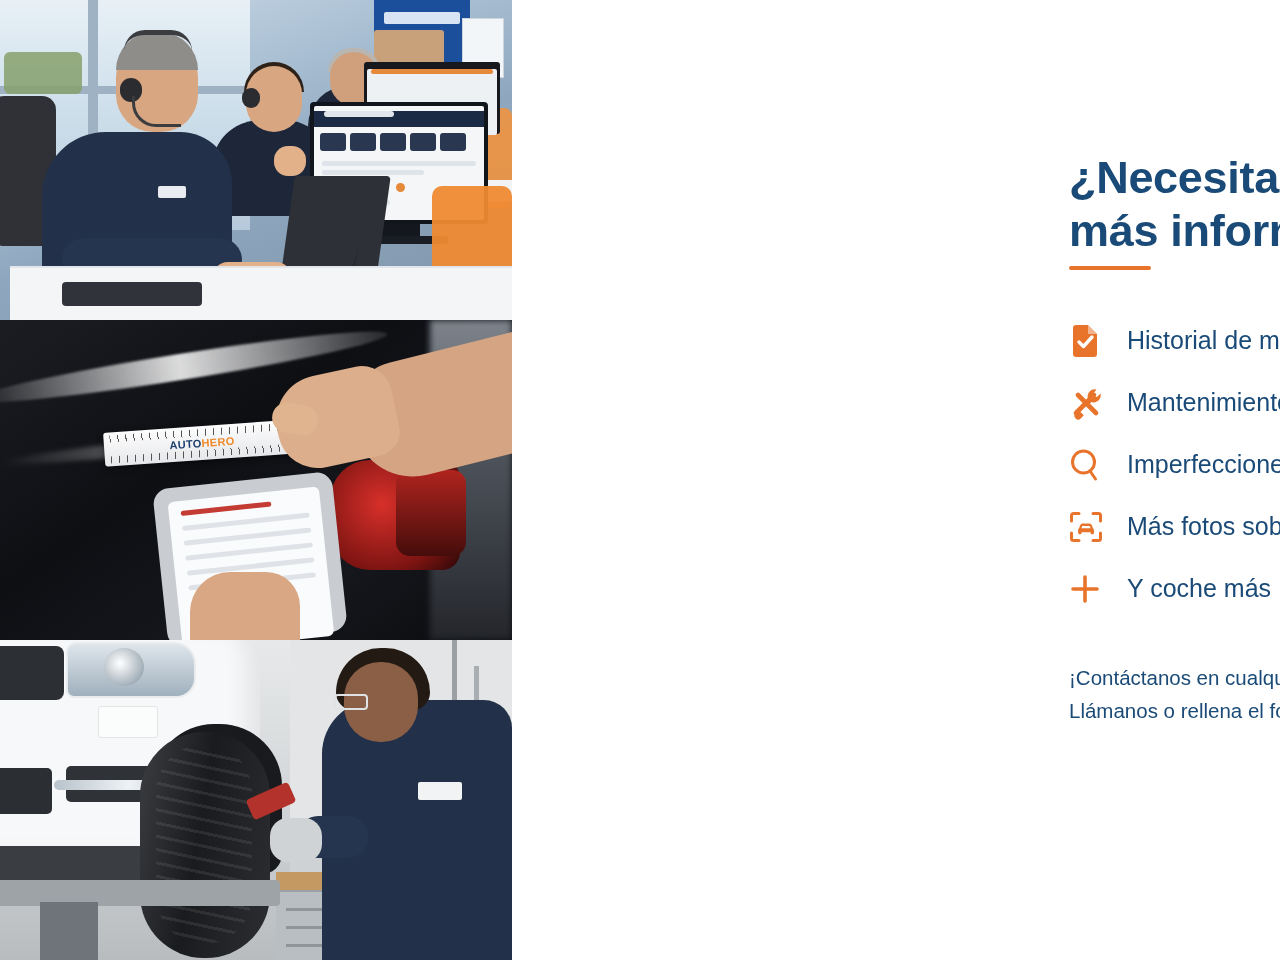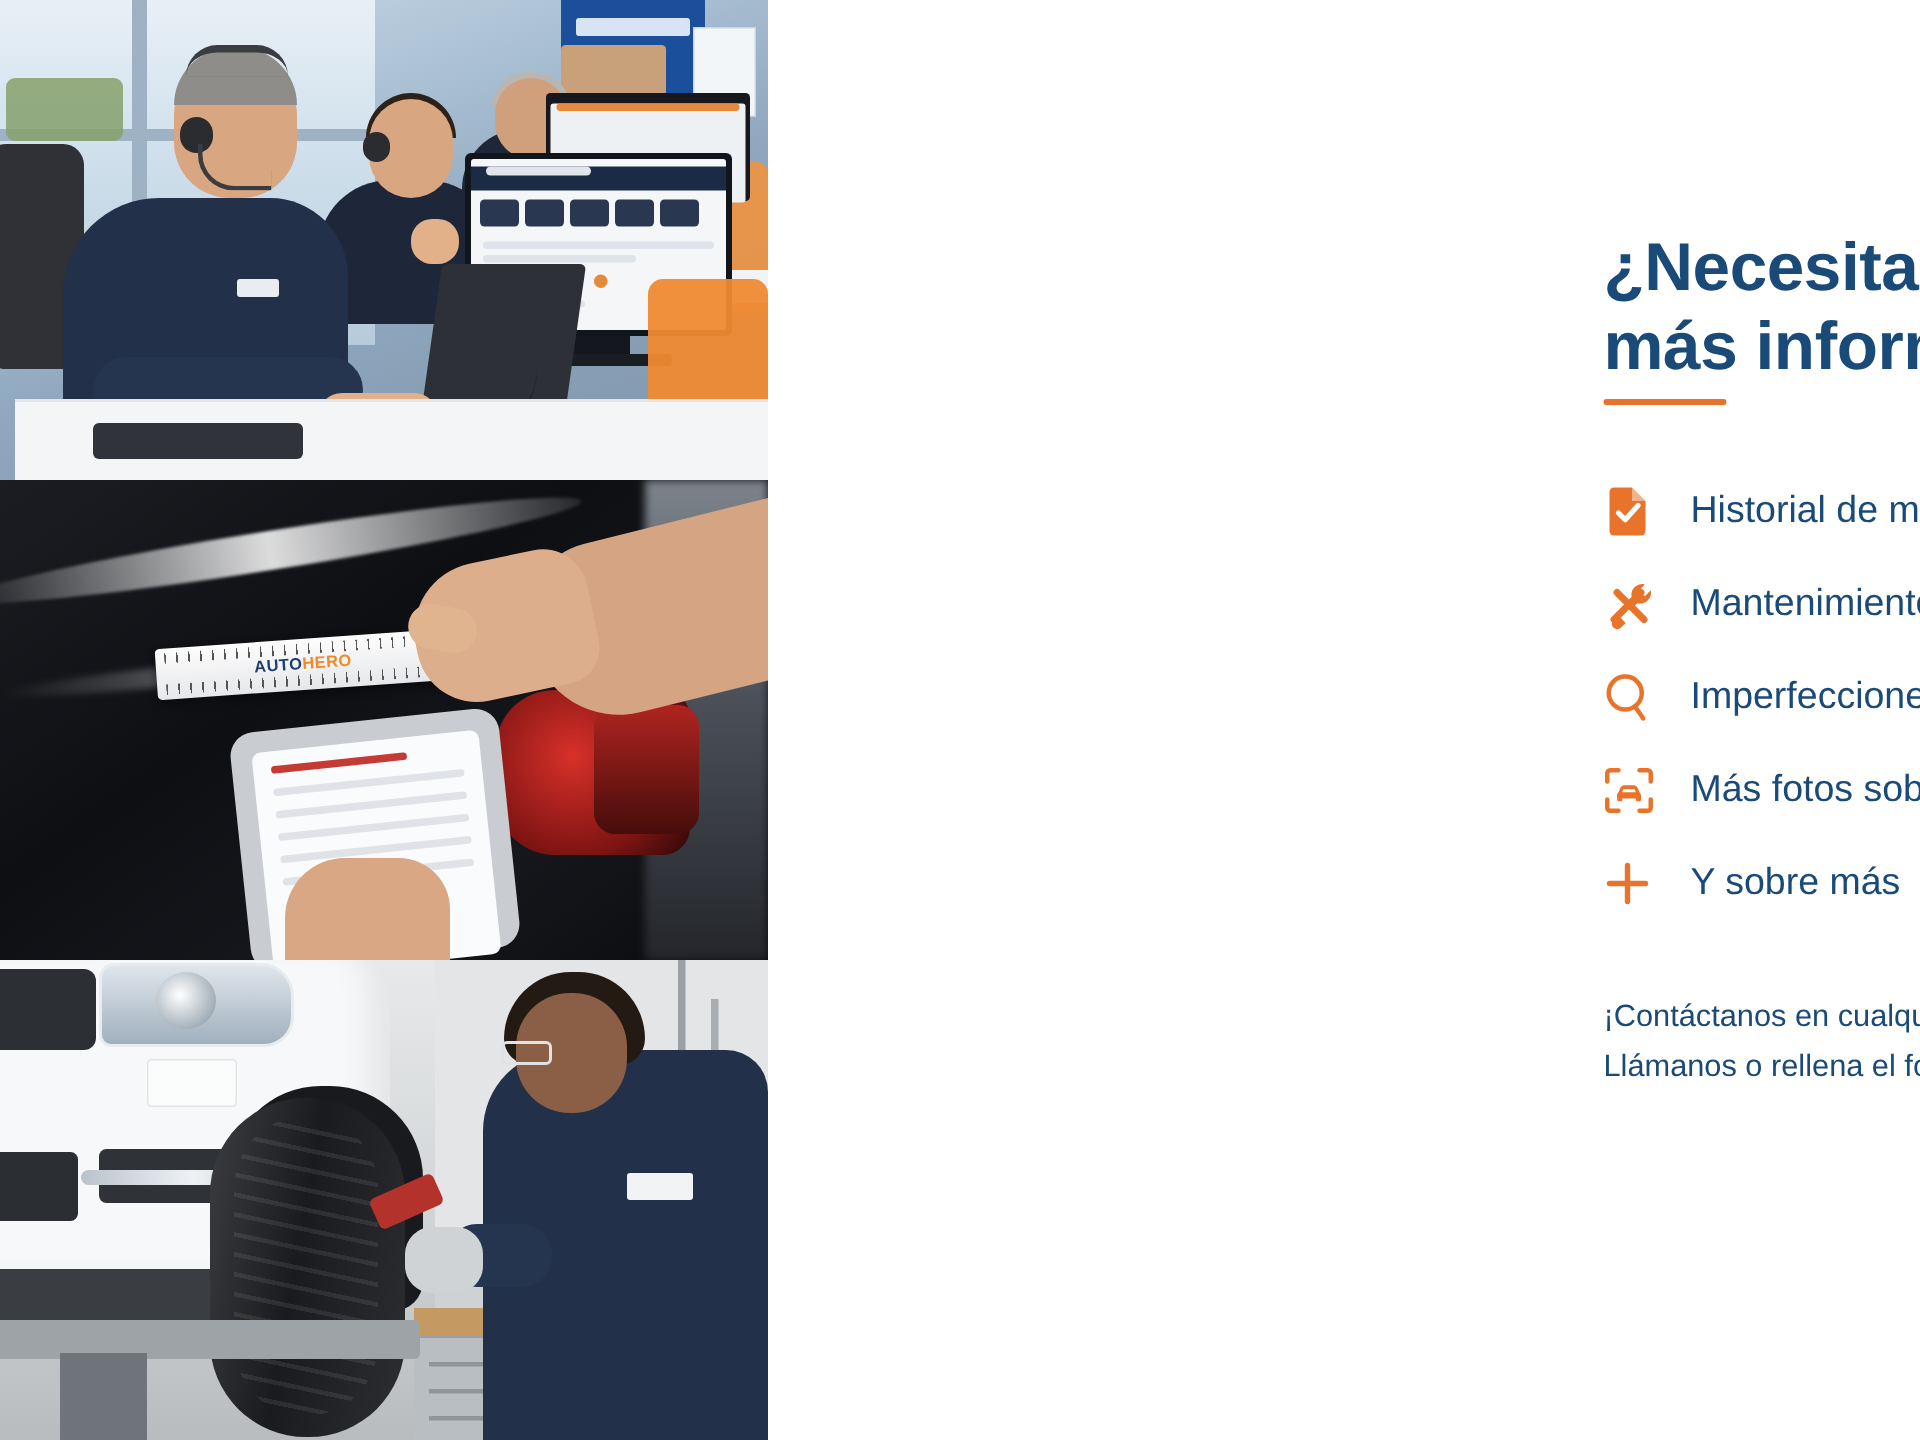--- a/index.html
+++ b/index.html
@@ -343,21 +343,21 @@
 
       <div class="feat">
         <span class="ficon">
           <svg width="32" height="32" viewBox="0 0 32 32">
             <g stroke="#e8742c" stroke-width="3.6" stroke-linecap="round">
               <path d="M16 4v24"></path>
                 <path d="M4 16h24"></path>
             </g>
           </svg>
         </span>
-        <span class="ftext">Y sobre más</span>
+        <span class="ftext">Y coche más</span>
       </div>
 
     </div>
 
     <p class="contact">
       <span>¡Contáctanos en cualquier momento para más información!</span>
       <span>Llámanos o rellena el formulario de contacto.</span>
     </p>
 
   </div>

